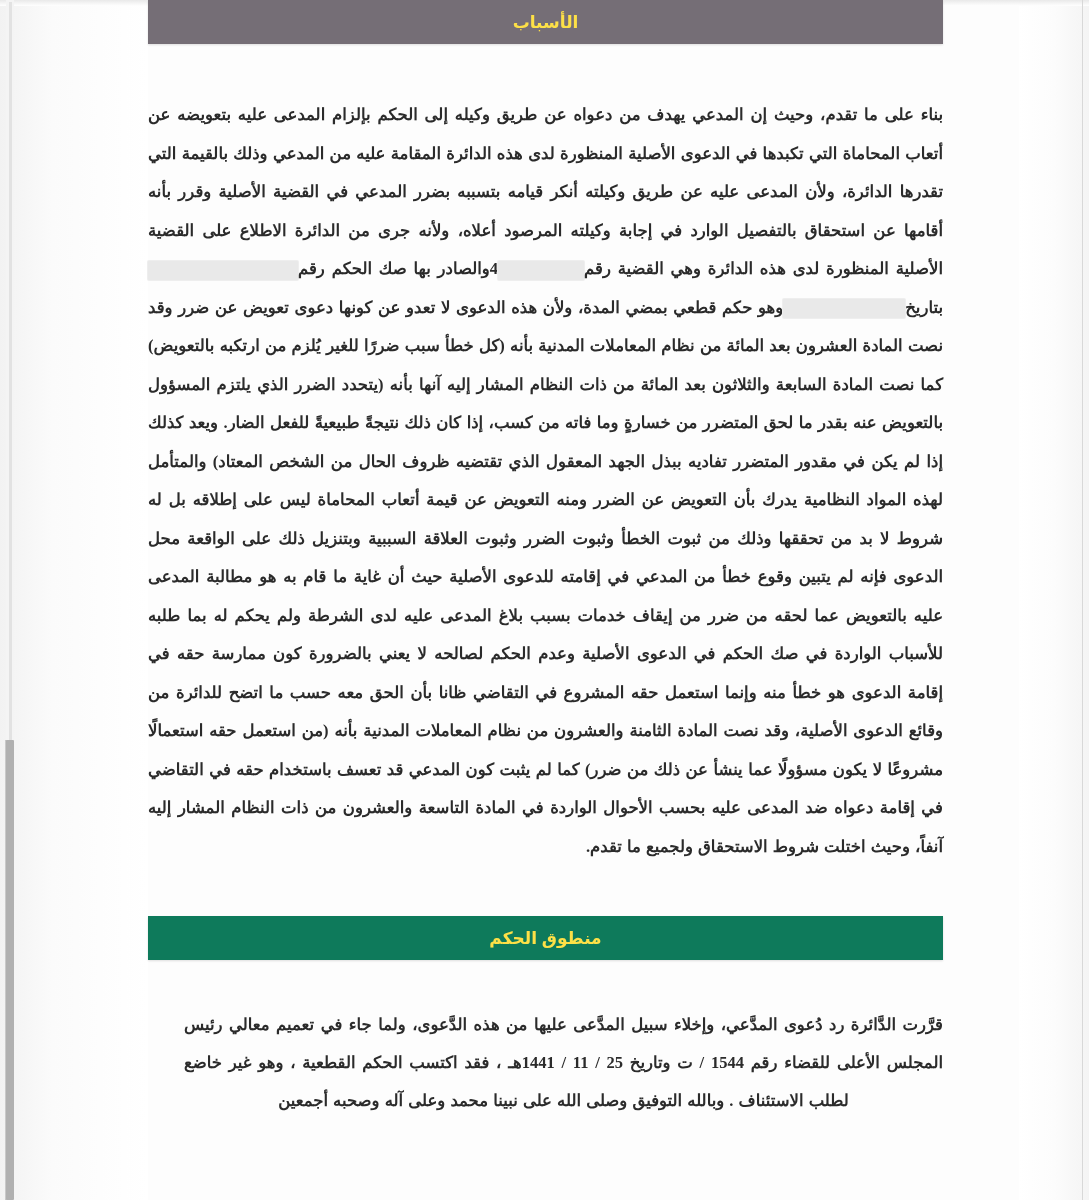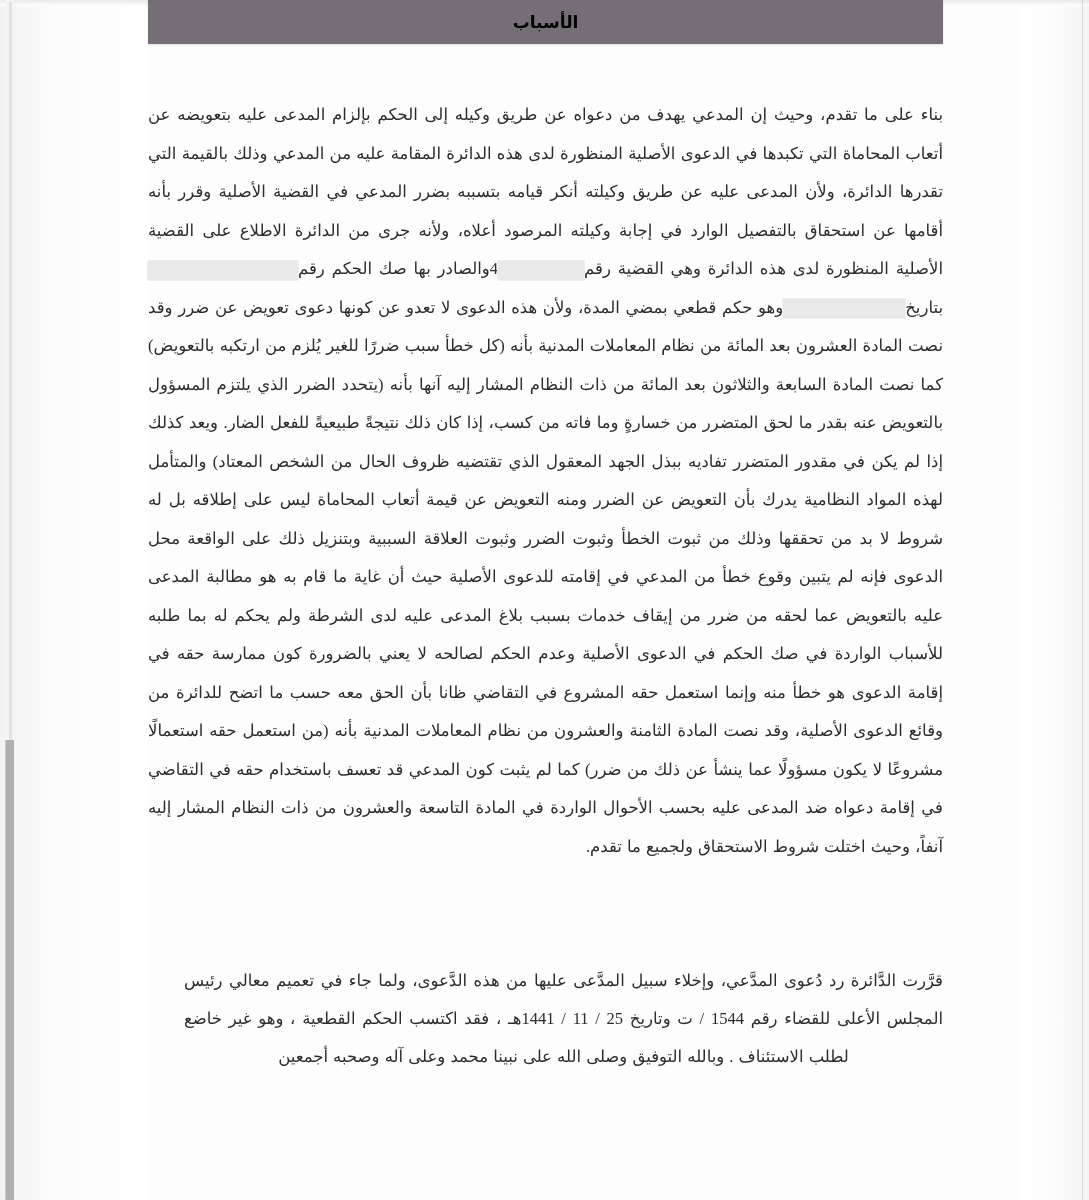--- a/index.html
+++ b/index.html
@@ -64,39 +64,39 @@
     width:795px;
   }
 
   
   .banner {
     position:relative;
     height:44px;
     display:flex;
     align-items:center;
     justify-content:center;
-    color:#000000;
+    color:#fde047;
     font-size:17px;
     font-weight:bold;
     letter-spacing:0.3px;
     font-family:"Liberation Sans","DejaVu Sans",sans-serif;
     box-shadow:0 1px 2px rgba(0,0,0,0.12);
   }
   .banner.reasons { background:#756e76; }
   .banner.verdict { background:#0e7a5b; }
 
   
   .body-text {
     font-size:16.5px;
     line-height:38.5px;
     color:#2b2b2b;
     text-align:justify;
     text-align-last:right;
     font-family:"Liberation Serif","DejaVu Serif",serif;
-    font-weight:400;
+    font-weight:700;
     word-spacing:1px;
   }
   .body-text.verdict-text {
     text-align:justify;
     text-align-last:center;
     line-height:38px;
     margin-left:36px;
   }
 
   .spacer-after-reasons-banner { height:52px; }
@@ -137,19 +137,22 @@
     </div>
 
     <div class="spacer-after-reasons-banner"></div>
 
     <div class="body-text">
       <span>بناء على ما تقدم، وحيث إن المدعي يهدف من دعواه عن طريق وكيله إلى الحكم بإلزام المدعى عليه بتعويضه عن أتعاب المحاماة التي تكبدها في الدعوى الأصلية المنظورة لدى هذه الدائرة المقامة عليه من المدعي وذلك بالقيمة التي تقدرها الدائرة، ولأن المدعى عليه عن طريق وكيلته أنكر قيامه بتسببه بضرر المدعي في القضية الأصلية وقرر بأنه أقامها عن استحقاق بالتفصيل الوارد في إجابة وكيلته المرصود أعلاه، ولأنه جرى من الدائرة الاطلاع على القضية الأصلية المنظورة لدى هذه الدائرة وهي القضية رقم</span><span class="redaction w-short"></span><span>4والصادر بها صك الحكم رقم</span><span class="redaction w-long"></span><span>بتاريخ</span><span class="redaction w-mid"></span><span>وهو حكم قطعي بمضي المدة، ولأن هذه الدعوى لا تعدو عن كونها دعوى تعويض عن ضرر وقد نصت المادة العشرون بعد المائة من نظام المعاملات المدنية بأنه (كل خطأ سبب ضررًا للغير يُلزم من ارتكبه بالتعويض) كما نصت المادة السابعة والثلاثون بعد المائة من ذات النظام المشار إليه آنها بأنه (يتحدد الضرر الذي يلتزم المسؤول بالتعويض عنه بقدر ما لحق المتضرر من خسارةٍ وما فاته من كسب، إذا كان ذلك نتيجةً طبيعيةً للفعل الضار. ويعد كذلك إذا لم يكن في مقدور المتضرر تفاديه ببذل الجهد المعقول الذي تقتضيه ظروف الحال من الشخص المعتاد) والمتأمل لهذه المواد النظامية يدرك بأن التعويض عن الضرر ومنه التعويض عن قيمة أتعاب المحاماة ليس على إطلاقه بل له شروط لا بد من تحققها وذلك من ثبوت الخطأ وثبوت الضرر وثبوت العلاقة السببية وبتنزيل ذلك على الواقعة محل الدعوى فإنه لم يتبين وقوع خطأ من المدعي في إقامته للدعوى الأصلية حيث أن غاية ما قام به هو مطالبة المدعى عليه بالتعويض عما لحقه من ضرر من إيقاف خدمات بسبب بلاغ المدعى عليه لدى الشرطة ولم يحكم له بما طلبه للأسباب الواردة في صك الحكم في الدعوى الأصلية وعدم الحكم لصالحه لا يعني بالضرورة كون ممارسة حقه في إقامة الدعوى هو خطأ منه وإنما استعمل حقه المشروع في التقاضي ظانا بأن الحق معه حسب ما اتضح للدائرة من وقائع الدعوى الأصلية، وقد نصت المادة الثامنة والعشرون من نظام المعاملات المدنية بأنه (من استعمل حقه استعمالًا مشروعًا لا يكون مسؤولًا عما ينشأ عن ذلك من ضرر) كما لم يثبت كون المدعي قد تعسف باستخدام حقه في التقاضي في إقامة دعواه ضد المدعى عليه بحسب الأحوال الواردة في المادة التاسعة والعشرون من ذات النظام المشار إليه آنفاً، وحيث اختلت شروط الاستحقاق ولجميع ما تقدم.</span>
     </div>
 
     <div class="spacer-before-verdict-banner"></div>
 
+    <div class="banner verdict">
+      <span>منطوق الحكم</span>
+    </div>
 
     <div class="spacer-after-verdict-banner"></div>
 
     <div class="body-text verdict-text">قرَّرت الدَّائرة رد دُعوى المدَّعي، وإخلاء سبيل المدَّعى عليها من هذه الدَّعوى، ولما جاء في تعميم معالي رئيس المجلس الأعلى للقضاء رقم 1544 / ت وتاريخ 25 / 11 / 1441هـ ، فقد اكتسب الحكم القطعية ، وهو غير خاضع لطلب الاستئناف . وبالله التوفيق وصلى الله على نبينا محمد وعلى آله وصحبه أجمعين</div>
 
   </div>
 </div>
 
 </body></html>

